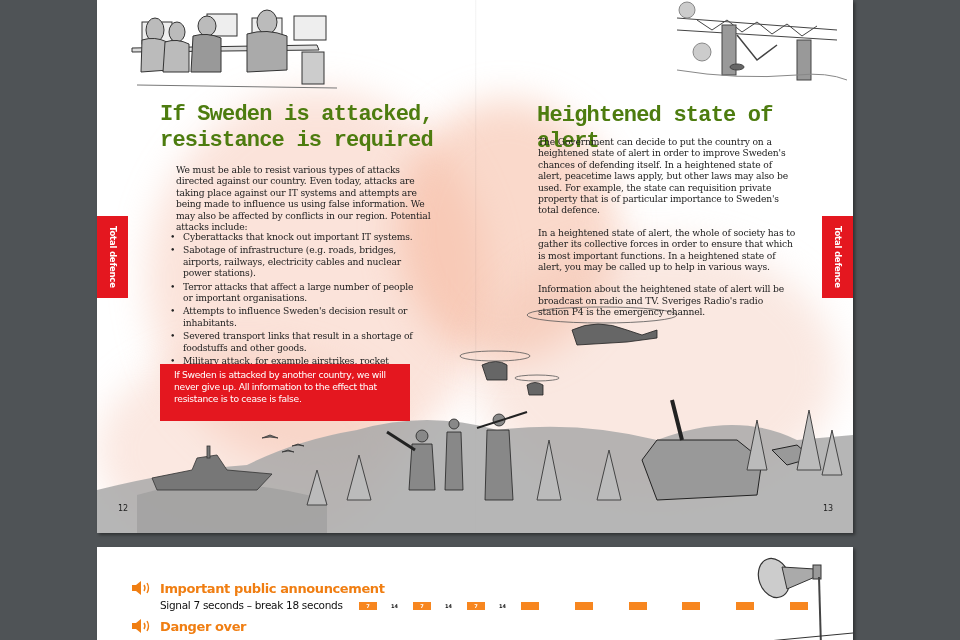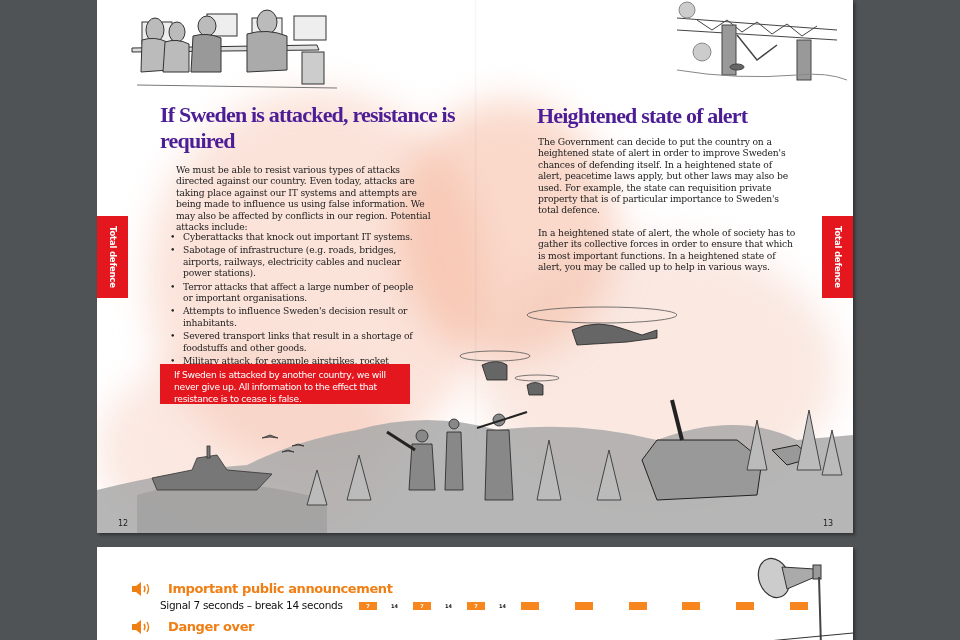--- a/index.html
+++ b/index.html
@@ -9,45 +9,45 @@
   #page2{left:97px;top:547px;width:756px;height:100px;}
 
   .wash{position:absolute;border-radius:50%;filter:blur(18px);}
   .w1{left:50px;top:90px;width:340px;height:380px;background:rgba(244,176,150,.35);}
   .w2{left:300px;top:100px;width:220px;height:260px;background:rgba(244,170,140,.45);}
   .w3{left:380px;top:240px;width:360px;height:260px;background:rgba(240,190,170,.35);}
   .w4{left:0px;top:350px;width:300px;height:200px;background:rgba(244,190,170,.35);}
 
   .gutter{position:absolute;left:378px;top:0;width:2px;height:533px;background:linear-gradient(90deg,rgba(0,0,0,.05),rgba(0,0,0,0));}
 
-  h1{position:absolute;margin:0;font-family:Liberation Serif, serif;font-weight:bold;color:#4c1d95;letter-spacing:-.8px;line-height:26px;font-size:22px;}
+  h1{position:absolute;margin:0;font-family:Liberation Mono, monospace;font-weight:bold;color:#4d7c0f;letter-spacing:-.8px;line-height:26px;font-size:22px;}
   #h-left{left:63px;top:102px;width:300px;}
   #h-right{left:440px;top:103px;width:300px;font-size:22px;}
 
   .body{position:absolute;font-size:9.2px;line-height:11.4px;color:#222;letter-spacing:-.15px;}
   #left-intro{left:63px;top:164px;width:256px;margin-left:16px;}
   #left-list{left:63px;top:223px;width:256px;margin:8px;padding:0;list-style:none;}
   #left-list li{position:relative;padding-left:15px;margin-bottom:2px;}
   #left-list li::before{content:"•";position:absolute;left:2px;top:0;}
   #right-text{left:441px;top:136px;width:262px;}
   #right-text p{margin:0 4px 11px 0;}
 
-  .callout{position:absolute;left:63px;top:364px;width:250px;height:40px;background:#e4171f;color:#fff;font-family:"DejaVu Sans",sans-serif;font-size:9.2px;line-height:12px;padding:5px 0 0 14px;box-sizing:border-box;letter-spacing:-.3px;}
+  .callout{position:absolute;left:63px;top:364px;width:250px;height:57px;background:#e4171f;color:#fff;font-family:"DejaVu Sans",sans-serif;font-size:9.2px;line-height:12px;padding:5px 0 0 14px;box-sizing:border-box;letter-spacing:-.3px;}
 
   .tab{position:absolute;width:31px;height:82px;background:#e4171f;display:flex;align-items:center;justify-content:center;}
   .tab span{color:#fff;font-family:"DejaVu Sans",sans-serif;font-weight:bold;font-size:8.5px;writing-mode:vertical-rl;letter-spacing:-.2px;}
   #tab-left{left:0;top:216px;}
   #tab-right{left:725px;top:216px;}
 
-  .pnum{position:absolute;font-family:"DejaVu Sans",sans-serif;font-size:8px;color:#222;top:504px;margin-top:15px;}
+  .pnum{position:absolute;font-family:"DejaVu Sans",sans-serif;font-size:8px;color:#222;top:504px;}
   #pn-left{left:21px;} #pn-right{left:726px;}
   svg.art{position:absolute;left:0;top:0;}
 
   
-  .ann{position:absolute;left:35px;display:flex;align-items:flex-end;gap:8px;}
+  .ann{position:absolute;left:35px;display:flex;align-items:flex-start;}
   .ann .spk{width:20px;height:14px;margin-right:8px;}
   .ann .t{font-family:"DejaVu Sans",sans-serif;font-weight:bold;color:#f07e12;font-size:13px;letter-spacing:-.4px;}
   #ann1{top:34px;} #ann2{top:72px;}
   .sub{position:absolute;left:63px;top:52px;font-family:"DejaVu Sans",sans-serif;font-size:10.5px;color:#111;letter-spacing:-.3px;}
   .sigrow{position:absolute;left:262px;top:55px;height:8px;}
   .sig{position:absolute;top:0;height:8px;background:#f7861f;color:#fff;font-size:5px;font-family:"DejaVu Sans",sans-serif;text-align:center;line-height:8px;font-weight:bold;}
   .brk{position:absolute;top:0;font-size:5px;font-family:"DejaVu Sans",sans-serif;color:#111;line-height:8px;font-weight:bold;}
 </style>
 </head>
 <body>
@@ -151,37 +151,38 @@
     <li>Attempts to influence Sweden's decision result or inhabitants.</li>
     <li>Severed transport links that result in a shortage of foodstuffs and other goods.</li>
     <li>Military attack, for example airstrikes, rocket attacks or other acts of war.</li>
   </ul>
   <div class="callout">If Sweden is attacked by another country, we will never give up. All information to the effect that resistance is to cease is false.</div>
 
   <h1 id="h-right">Heightened state of alert</h1>
   <div class="body" id="right-text">
     <p>The Government can decide to put the country on a heightened state of alert in order to improve Sweden's chances of defending itself. In a heightened state of alert, peacetime laws apply, but other laws may also be used. For example, the state can requisition private property that is of particular importance to Sweden's total defence.</p>
     <p>In a heightened state of alert, the whole of society has to gather its collective forces in order to ensure that which is most important functions. In a heightened state of alert, you may be called up to help in various ways.</p>
+    <p>Information about the heightened state of alert will be broadcast on radio and TV. Sveriges Radio's radio station P4 is the emergency channel.</p>
   </div>
 
   <div class="pnum" id="pn-left">12</div>
   <div class="pnum" id="pn-right">13</div>
 </div>
 
 <div class="page" id="page2">
   <div class="ann" id="ann1">
     <svg class="spk" viewBox="0 0 20 14">
       <rect x="0" y="4" width="4" height="6" fill="#f07e12"></rect>
       <path d="M4 4 L9 0 L9 14 L4 10 Z" fill="#f07e12"></path>
       <path d="M12 4 Q14 7 12 10" stroke="#f07e12" fill="none" stroke-width="1.4"></path>
       <path d="M15 2 Q18 7 15 12" stroke="#f07e12" fill="none" stroke-width="1.4"></path>
     </svg>
     <span class="t">Important public announcement</span>
   </div>
-  <div class="sub">Signal 7 seconds – break 14 seconds</div>
+  <div class="sub">Signal 7 seconds – break 18 seconds</div>
 
   <div class="sigrow">
     <div class="sig" style="left:0;width:18px">7</div>
     <div class="brk" style="left:32px">14</div>
     <div class="sig" style="left:54px;width:18px">7</div>
     <div class="brk" style="left:86px">14</div>
     <div class="sig" style="left:108px;width:18px">7</div>
     <div class="brk" style="left:140px">14</div>
     <div class="sig" style="left:162px;width:18px"></div>
     <div class="sig" style="left:216px;width:18px"></div>

